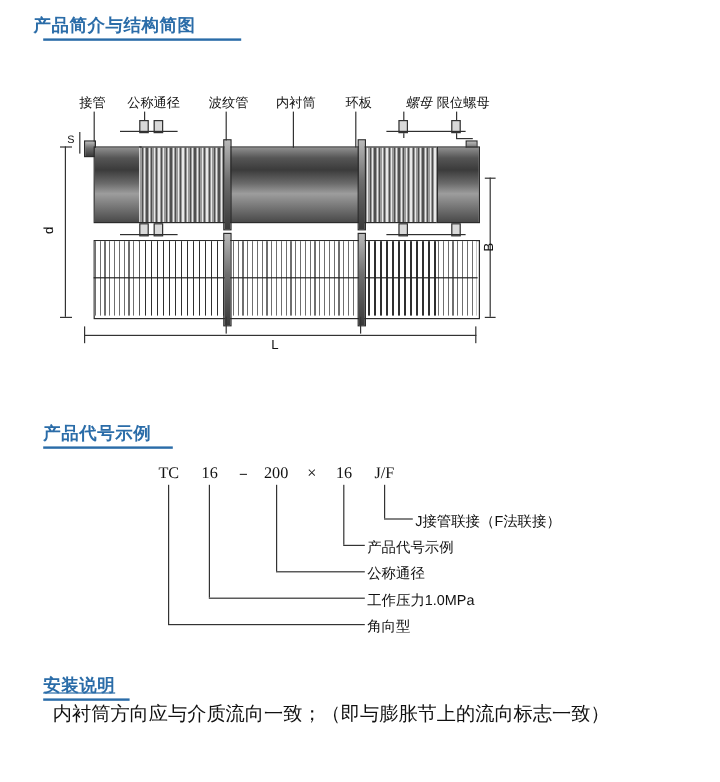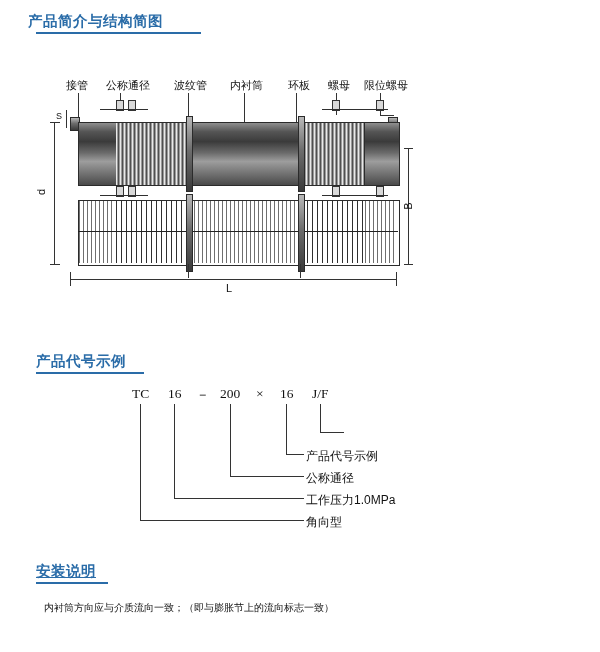--- a/index.html
+++ b/index.html
@@ -146,42 +146,42 @@
   .cl-h {
     position: absolute;
     height: 1px;
     background: #333;
   }
 
   
   #install-text {
     position: absolute;
     left: 44px;
-    top: 598px;
+    top: 586px;
     width: 520px;
-    font-size: 10px;
+    font-size: 16px;
     line-height: 20px;
     color: #111;
   }
   #install-text div { white-space: nowrap; }
 </style>
 </head>
 <body>
 
 <div class="section-title" id="title-intro">产品简介与结构简图</div>
 <div class="title-rule" style="left:36px; top:32px; width:165px;"></div>
 
 <div id="figure-structure">
 
   <div class="lbl" style="left:26px; top:18px;">接管</div>
   <div class="lbl" style="left:66px; top:18px;">公称通径</div>
   <div class="lbl" style="left:134px; top:18px;">波纹管</div>
   <div class="lbl" style="left:190px; top:18px;">内衬筒</div>
   <div class="lbl" style="left:248px; top:18px;">环板</div>
-  <div class="lbl" style="left:288px; top:18px;">螺母</div>
+  <div class="lbl" style="left:298px; top:18px;font-style:italic;">螺母</div>
   <div class="lbl" style="left:324px; top:18px;">限位螺母</div>
 
   <div class="leader" style="left:38px;  top:33px; height:30px;"></div>
   <div class="leader" style="left:80px;  top:33px; height:17px;"></div>
   <div class="leader" style="left:148px; top:33px; height:38px;"></div>
   <div class="leader" style="left:204px; top:33px; height:46px;"></div>
   <div class="leader" style="left:256px; top:33px; height:30px;"></div>
   <div class="leader" style="left:296px; top:33px; height:22px;"></div>
   <div class="leader" style="left:340px; top:33px; height:22px;"></div>
   <div class="hleader" style="left:204px; top:79px; width:30px;"></div>
@@ -249,20 +249,21 @@
 <div id="figure-code">
 
   <div class="code-token" style="left:92px;  top:10px;">TC</div>
   <div class="code-token" style="left:128px; top:10px;">16</div>
   <div class="code-token" style="left:156px; top:10px;">－</div>
   <div class="code-token" style="left:180px; top:10px;">200</div>
   <div class="code-token" style="left:216px; top:10px;">×</div>
   <div class="code-token" style="left:240px; top:10px;">16</div>
   <div class="code-token" style="left:272px; top:10px;">J/F</div>
 
+  <div class="code-desc" style="left:306px; top:50px;">J接管联接（F法联接）</div>
   <div class="code-desc" style="left:266px; top:72px;">产品代号示例</div>
   <div class="code-desc" style="left:266px; top:94px;">公称通径</div>
   <div class="code-desc" style="left:266px; top:116px;text-align:center;">工作压力1.0MPa</div>
   <div class="code-desc" style="left:266px; top:138px;">角向型</div>
 
   <div class="cl-v" style="left:280px; top:28px; height:28px;"></div>
   <div class="cl-h" style="left:280px; top:56px; width:24px;"></div>
 
   <div class="cl-v" style="left:246px; top:28px; height:50px;"></div>
   <div class="cl-h" style="left:246px; top:78px; width:18px;"></div>

